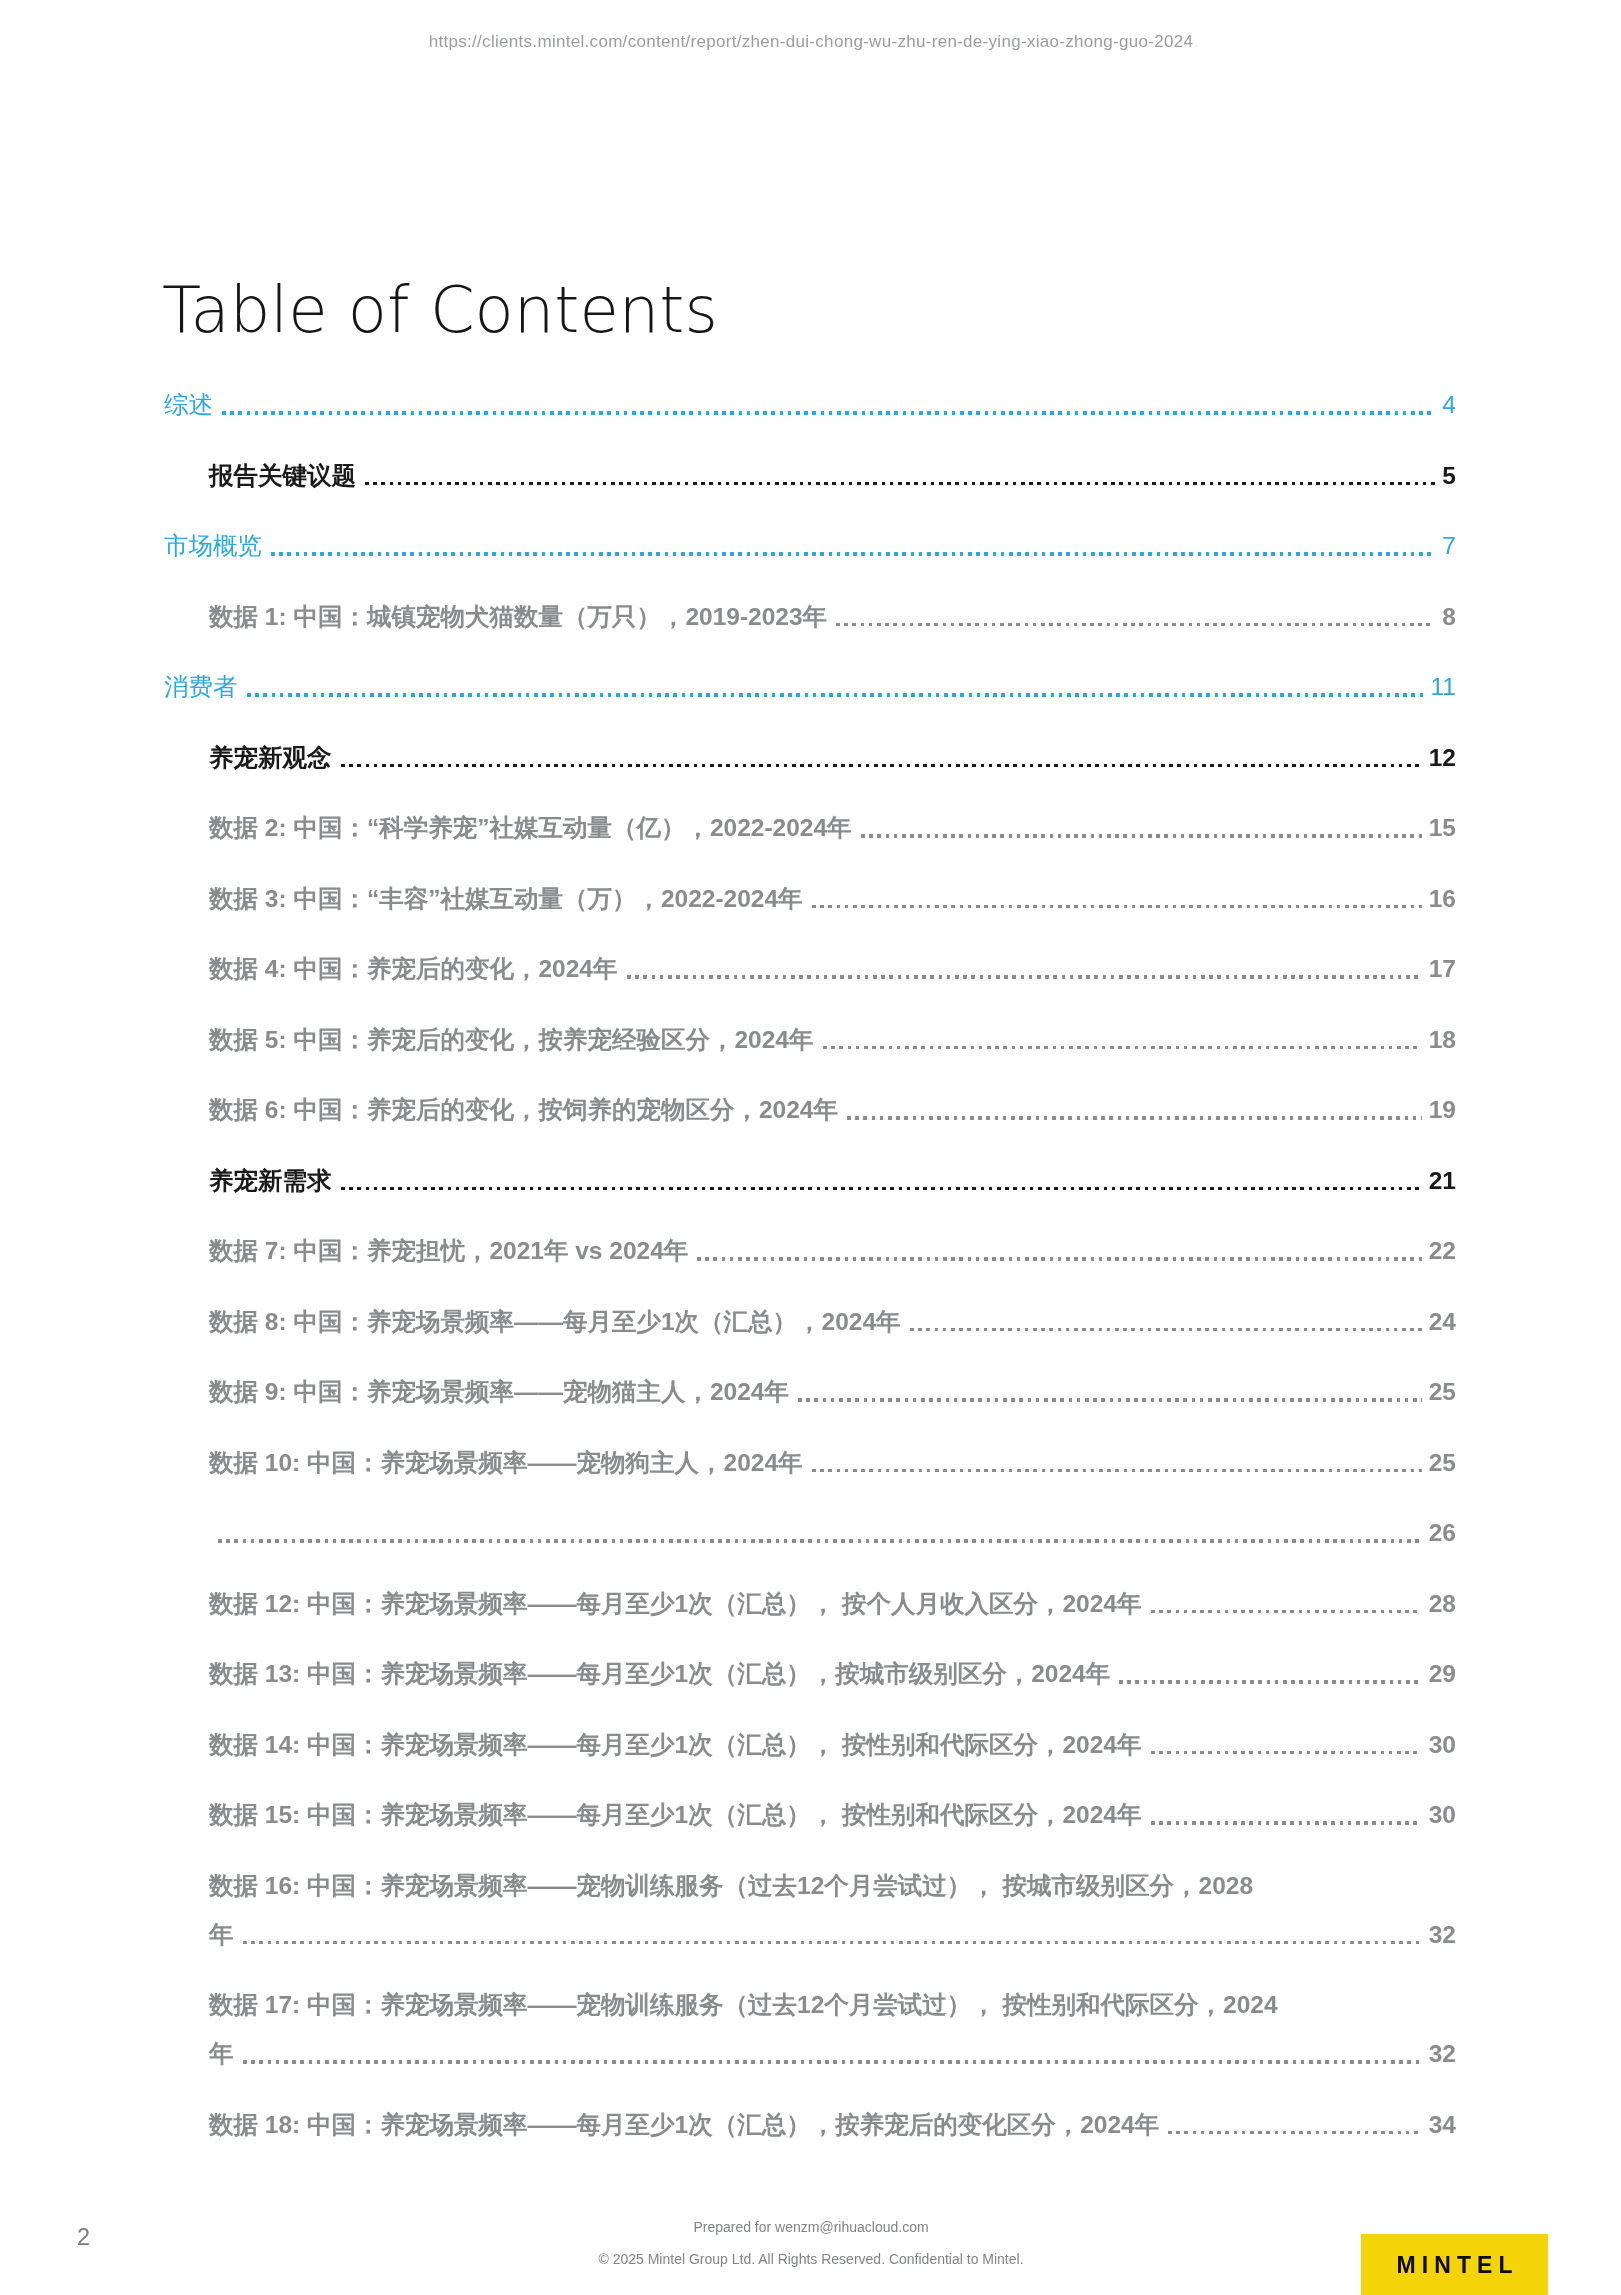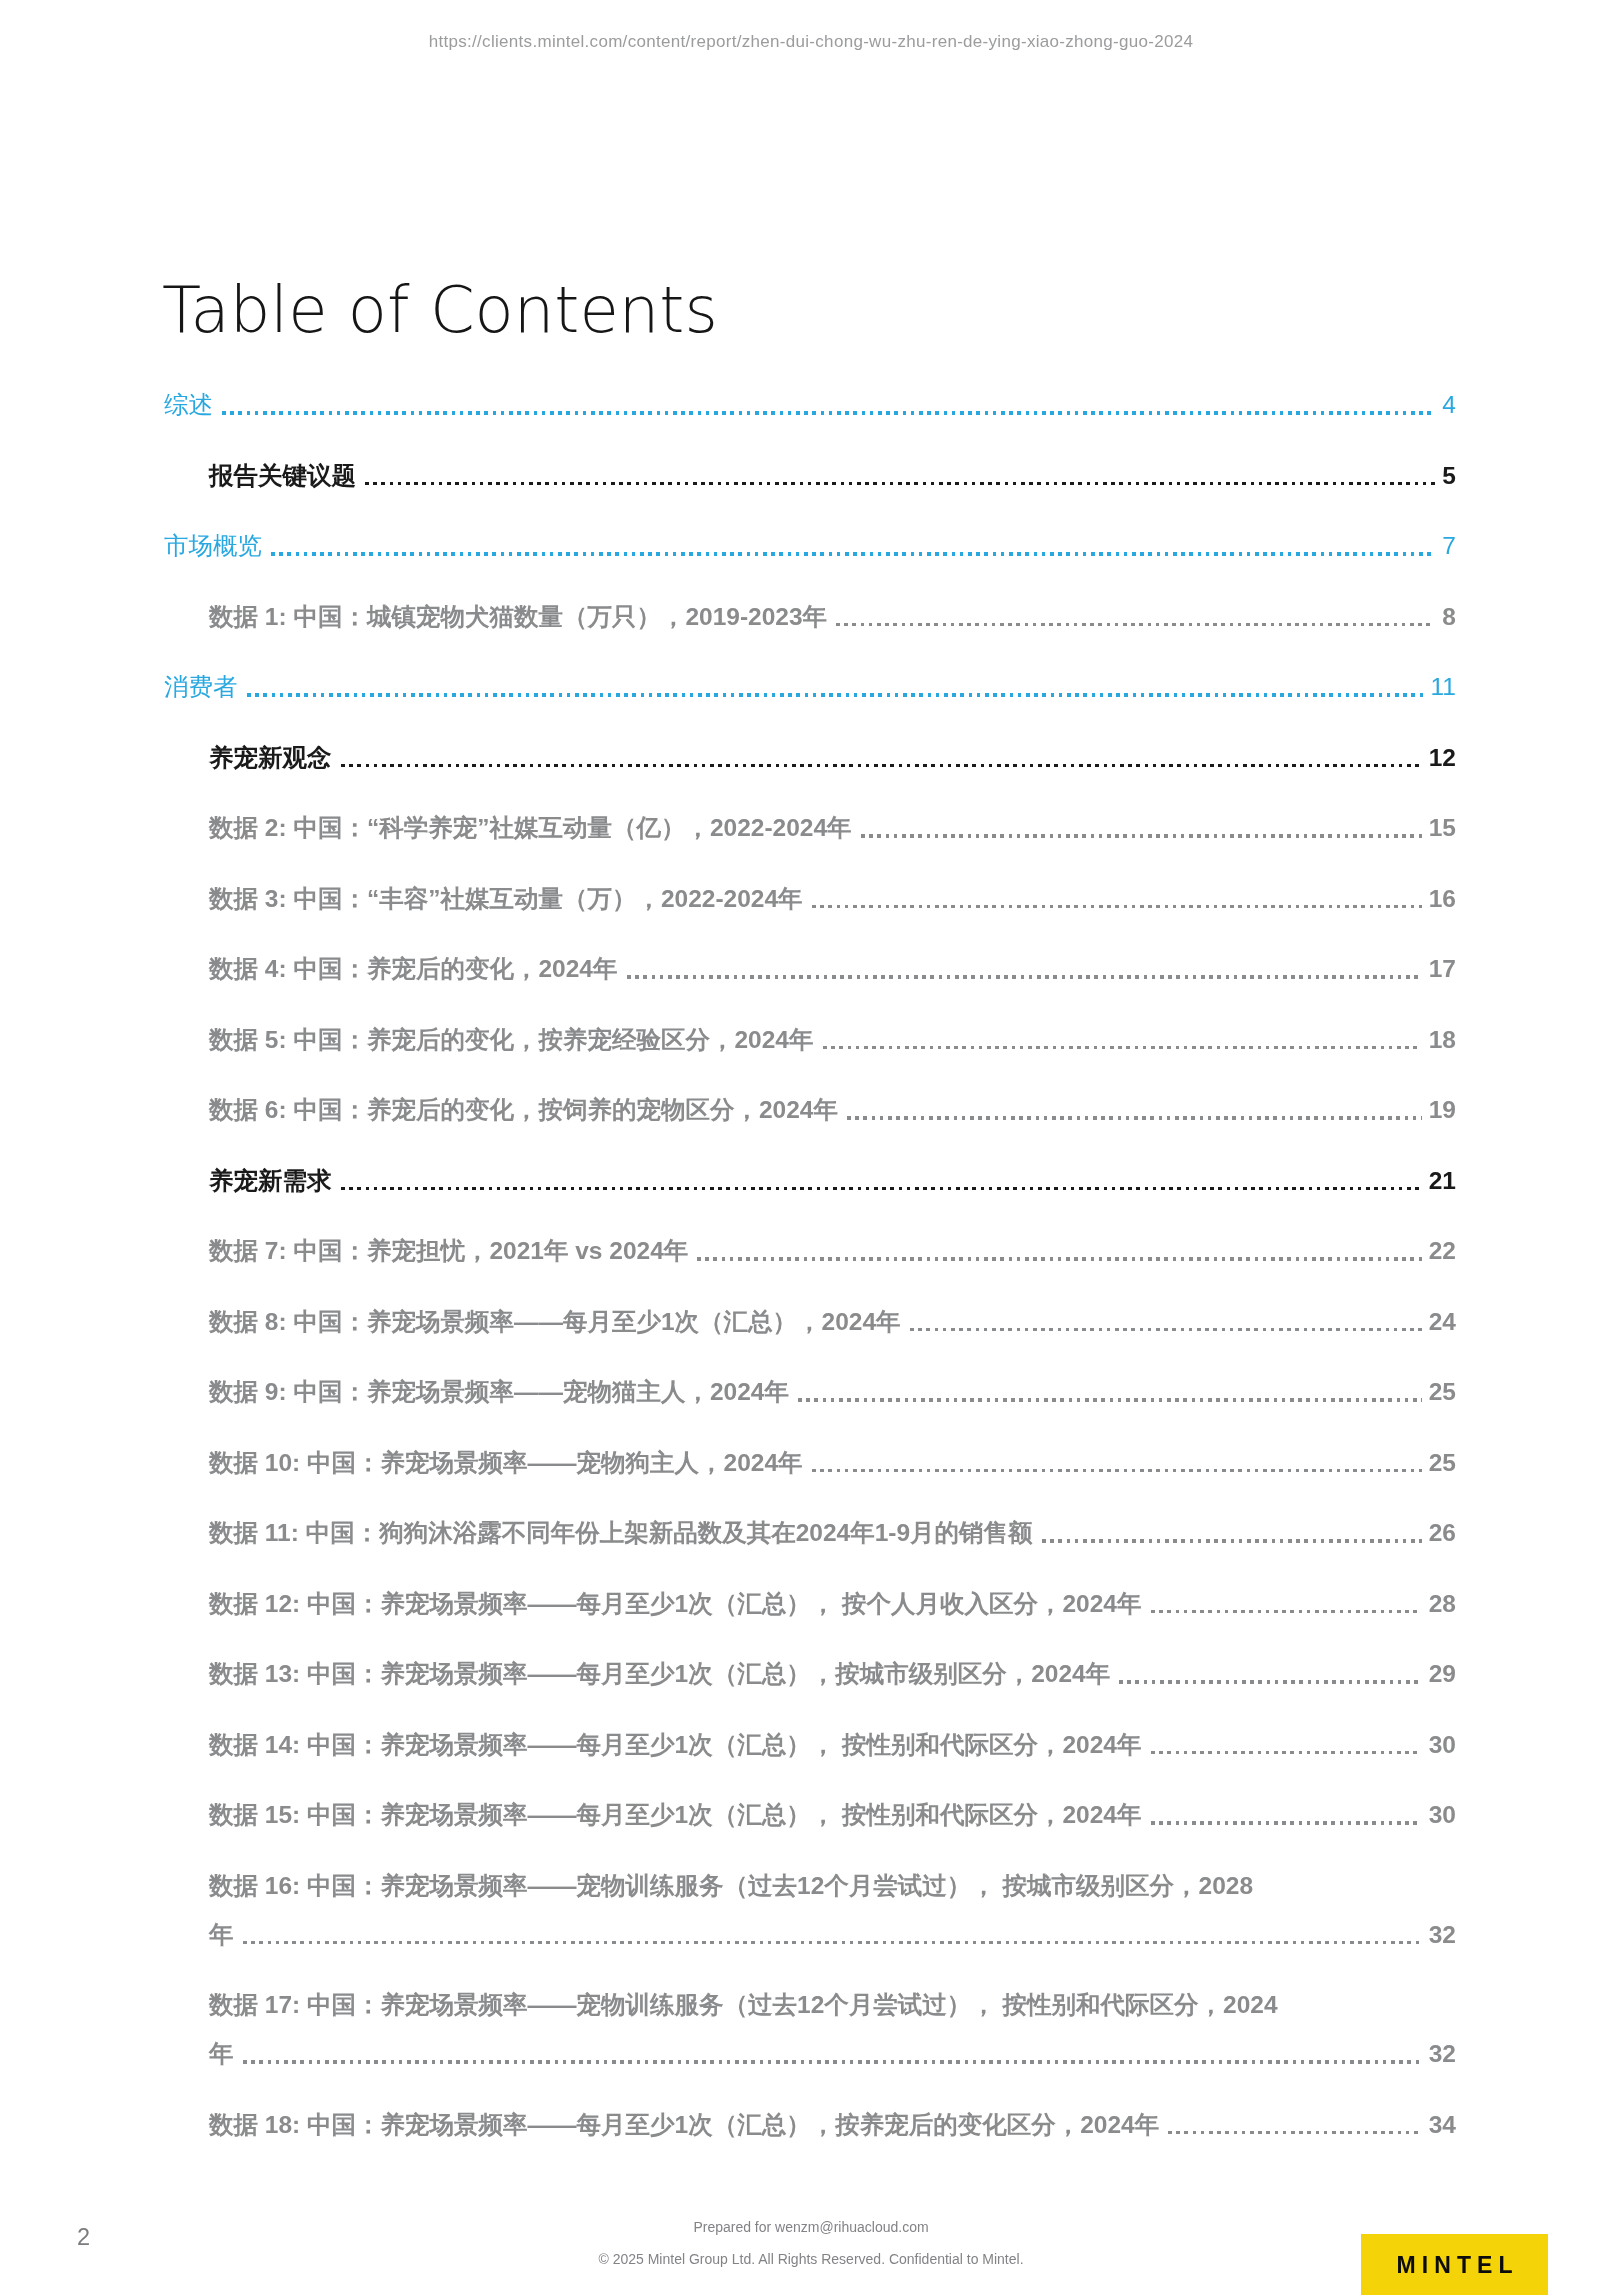--- a/index.html
+++ b/index.html
@@ -198,21 +198,20 @@
       </div>
       <div class="toc-row lvl-figure">
         <div class="line">
           <span class="toc-label">数据 10: 中国：养宠场景频率——宠物狗主人，2024年</span>
           <span class="dotted-leader"></span>
           <span class="toc-page">25</span>
         </div>
       </div>
       <div class="toc-row lvl-figure">
         <div class="line">
-          <span class="toc-label">数据 11: 中国：狗狗沐浴露不同年份上架新品数及其在2024年1-9月的销售额</span>
           <span class="dotted-leader"></span>
           <span class="toc-page">26</span>
         </div>
       </div>
       <div class="toc-row lvl-figure">
         <div class="line">
           <span class="toc-label">数据 12: 中国：养宠场景频率——每月至少1次（汇总）， 按个人月收入区分，2024年</span>
           <span class="dotted-leader"></span>
           <span class="toc-page">28</span>
         </div>

